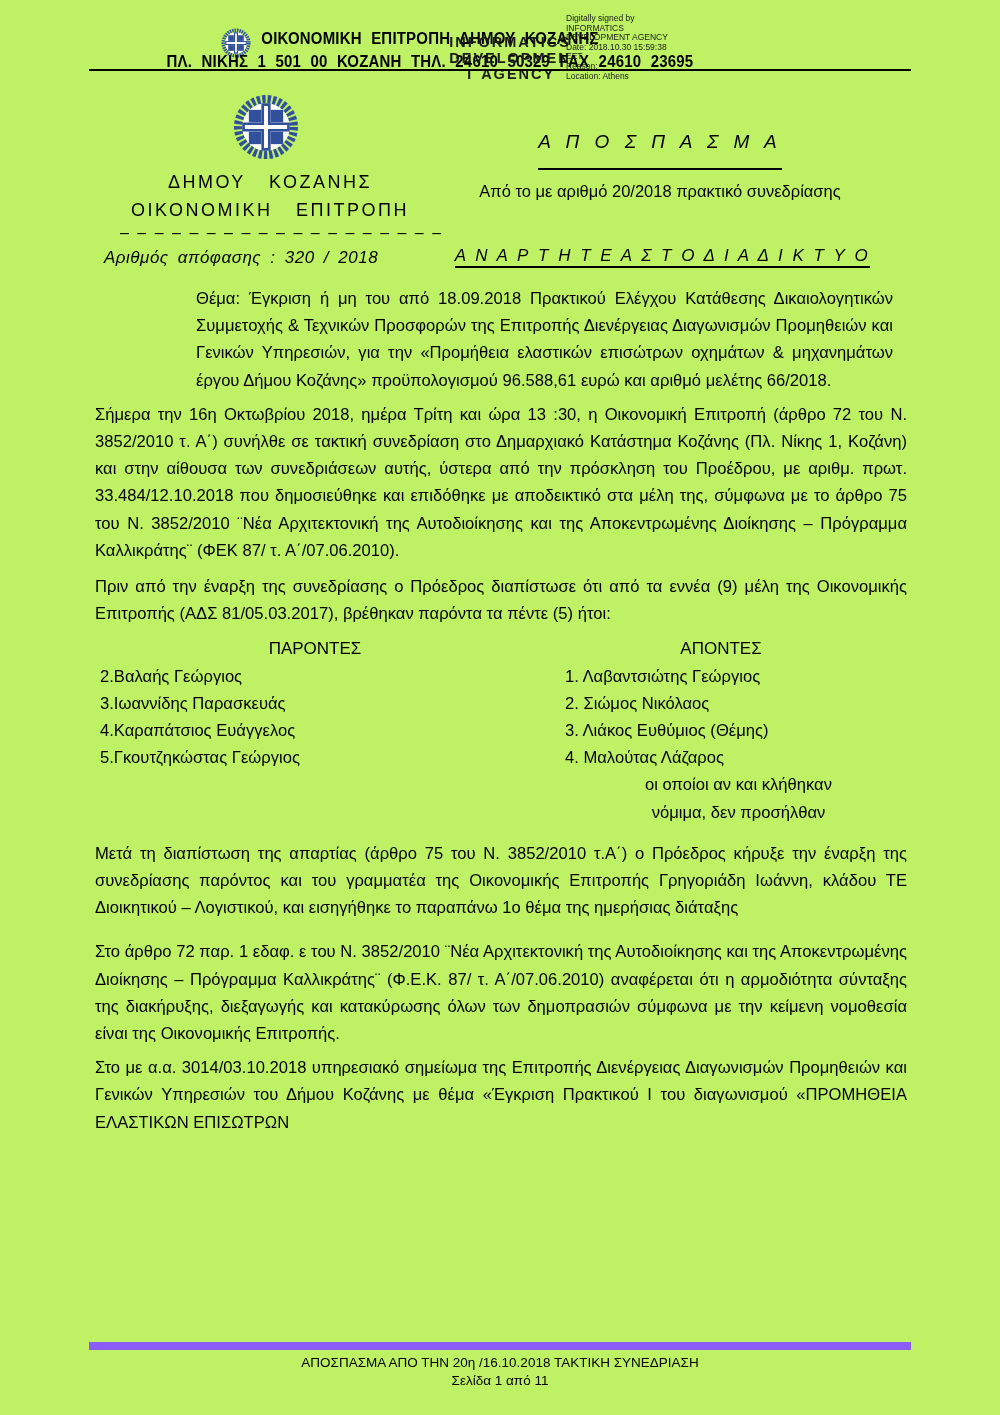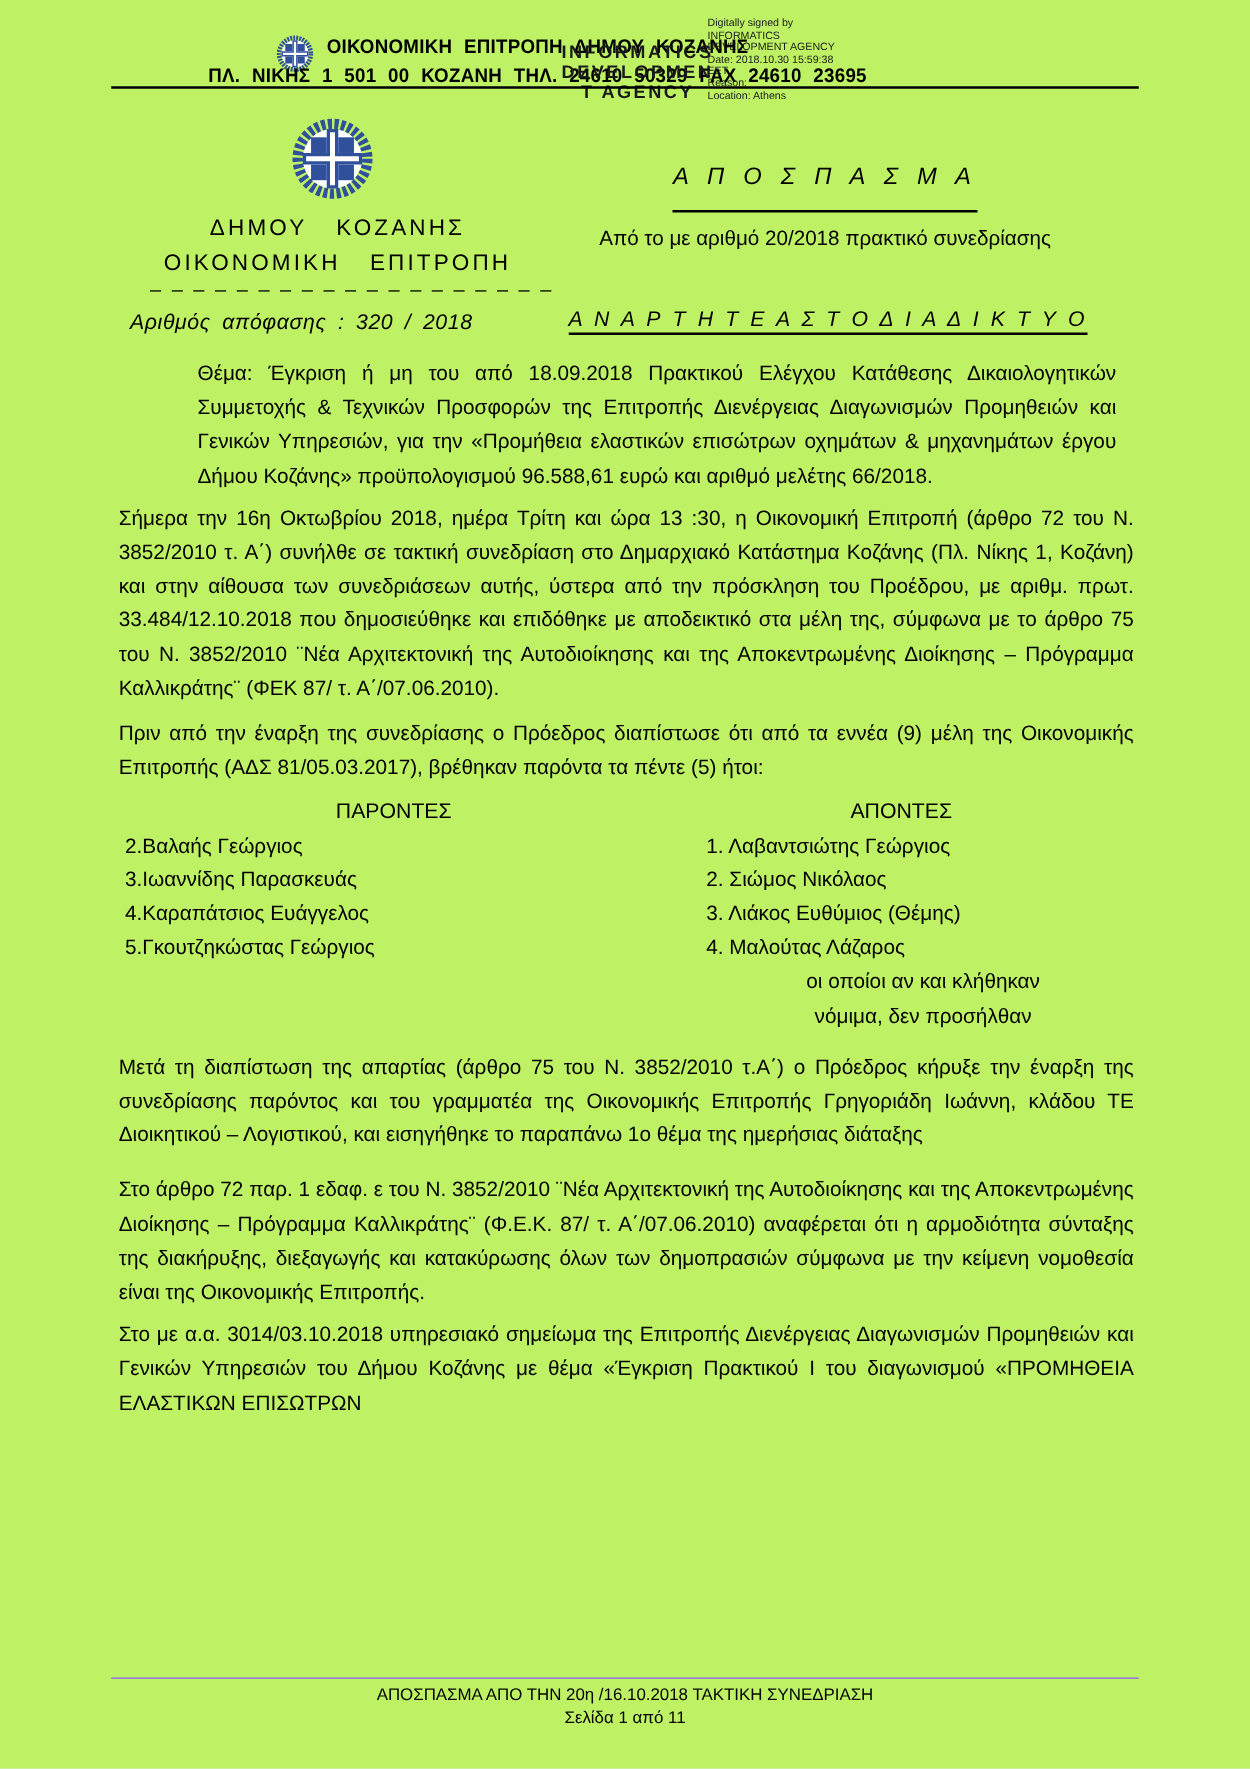--- a/index.html
+++ b/index.html
@@ -34,37 +34,37 @@
   .apospasma-title span{font-size:19px;font-style:italic;letter-spacing:5px;
     border-bottom:2px solid #000;padding-bottom:16px;}
   .apospasma-sub{position:absolute;left:420px;top:182px;width:480px;text-align:center;
     font-size:16.5px;}
   .anartitea{position:absolute;left:425px;top:246px;width:475px;text-align:center;}
   .anartitea span{font-size:17px;font-style:italic;letter-spacing:2.5px;
     border-bottom:2px solid #000;padding-bottom:1px;}
   
   .body{position:absolute;left:95px;top:285px;width:812px;
     font-size:16.6px;line-height:27.2px;text-align:justify;}
-  .theme{margin-left:63px;margin-right:14px;}
+  .theme{margin-left:101px;margin-right:14px;}
   .p1{margin-top:7px;}
   .p2{margin-top:9px;}
   .att-headers{margin-top:8px;display:flex;text-align:center;font-size:17px;}
   .att-headers .ph{width:440px;}
   .att-headers .ah{width:372px;}
   .att-cols{display:flex;}
   .att-col{list-style:none;margin:0;padding:0;}
   .att-col.present{width:470px;padding-left:5px;box-sizing:border-box;}
   .att-col.absent{width:337px;}
   .att-col li{text-align:left;}
   .absent-note{margin-left:475px;width:337px;text-align:center;}
   .p3{margin-top:14px;}
   .p4{margin-top:17px;}
   .p5{margin-top:7px;}
   
-  .footer{position:absolute;left:89px;top:1342px;width:822px;border-top:1px solid #8b5cf6;
+  .footer{position:absolute;left:89px;top:1342px;width:822px;border-top:8px solid #8b5cf6;
     text-align:center;font-size:13.5px;line-height:17.5px;padding-top:4px;}
 </style>
 </head>
 <body>
 
 <div class="page">
 
   <svg class="top-emblem" viewBox="0 0 100 100">
     <circle cx="50" cy="50" r="42" fill="none" stroke="#31509c" stroke-width="13" stroke-dasharray="5 3"></circle>
     <circle cx="50" cy="50" r="36" fill="#ffffff"></circle>

